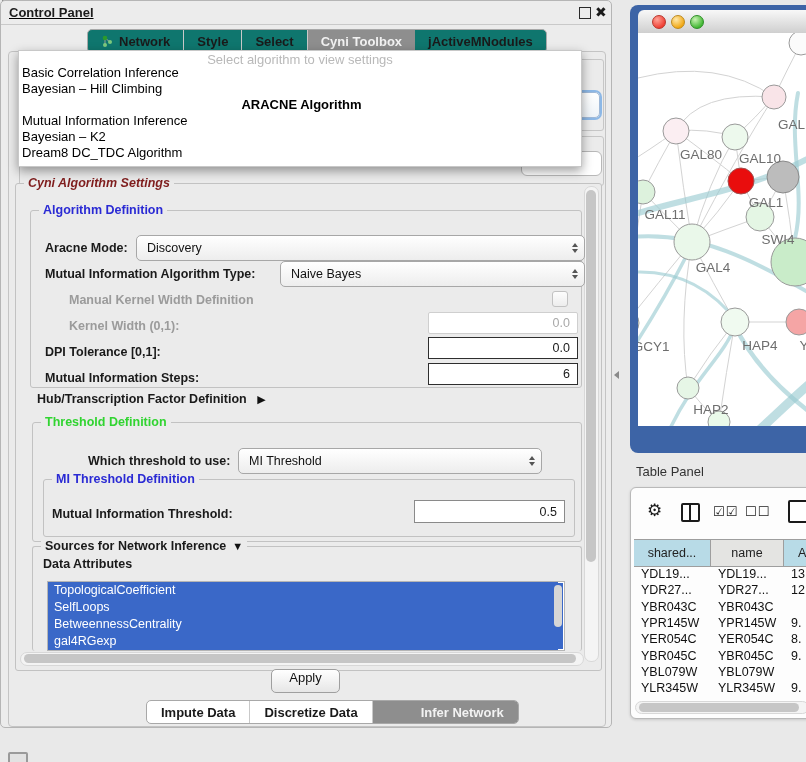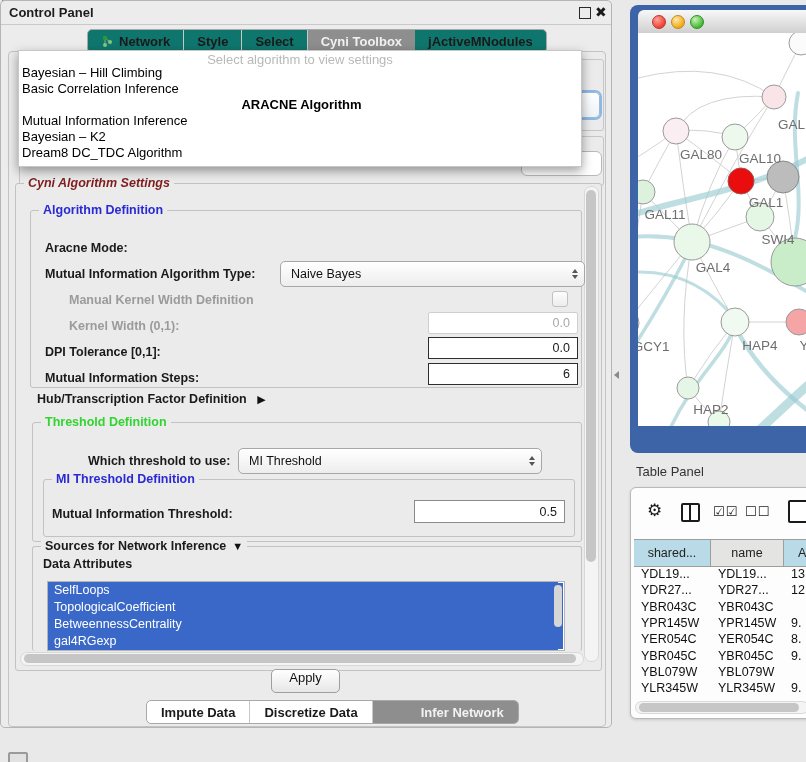--- a/index.html
+++ b/index.html
@@ -6,21 +6,21 @@
   body{width:806px;height:762px;overflow:hidden;background:#e9e9e9;
        font-family:"Liberation Sans","DejaVu Sans",sans-serif;
        -webkit-font-smoothing:antialiased;}
   .abs{position:absolute;}
   #screen{position:relative;width:806px;height:762px;overflow:hidden;}
 
   
   #control-window{left:0;top:8;width:610px;height:726px;background:#ececec;
     border:1px solid #b5b5b5;border-radius:5px;}
   #cp-titlebar{left:0;top:0;width:100%;height:23px;border-bottom:1px solid #c9c9c9;
-    display:flex;align-items:center;}
+    display:flex;align-items:center;text-decoration:underline;}
   #cp-title{margin-left:8px;font-size:13px;font-weight:600;color:#1c1c1c;}
   #cp-float{left:578px;top:6px;width:10px;height:10px;border:1.6px solid #2a2a2a;background:transparent;}
   #cp-close{left:594px;top:3px;font-size:14px;font-weight:bold;color:#1a1a1a;line-height:16px;}
 
   
   #cp-tabs{left:86px;top:28px;height:22px;display:flex;background:#0f766e;
     border:1px solid #a9a9a9;border-radius:5px;overflow:hidden;}
   .cp-tab{display:flex;align-items:center;padding:0 13px;font-size:13px;font-weight:600;
     color:#1a1a1a;border-right:1px solid #c9c9c9;white-space:nowrap;}
   .cp-tab:last-child{border-right:none;}
@@ -175,22 +175,22 @@
 
     <div class="abs" id="cp-content"></div>
 
     <div class="abs frag-group" style="left:18px;top:58px;width:583px;height:70px;"></div>
     <div class="abs" id="frag-combo"></div>
     <div class="abs frag-group" style="left:18px;top:135px;width:583px;height:48px;"></div>
     <div class="abs" id="frag-field"></div>
 
     <div class="abs" id="algo-dropdown">
       <div id="algo-placeholder">Select algorithm to view settings</div>
+      <div class="algo-item">Basic Correlation Inference</div>
       <div class="algo-item">Bayesian – Hill Climbing</div>
-      <div class="algo-item">Basic Correlation Inference</div>
       <div class="algo-item bold">ARACNE Algorithm</div>
       <div class="algo-item">Mutual Information Inference</div>
       <div class="algo-item">Bayesian – K2</div>
       <div class="algo-item">Dream8 DC_TDC Algorithm</div>
     </div>
 
     <div class="abs groupbox" style="left:14px;top:182px;width:585px;height:486px;background:#ebebeb;">
       <span class="legend" style="color:#7f1d1d;font-style:italic;">Cyni Algorithm Settings</span>
 
       <div class="abs vtrack" style="right:2px;top:2px;width:13px;height:474px;">
@@ -198,20 +198,27 @@
       </div>
 
       <div class="abs htrack" style="left:4px;top:468px;width:562px;height:12px;">
         <div class="hthumb" style="left:3px;width:552px;"></div>
       </div>
 
       <div class="abs groupbox" style="left:14px;top:26px;width:550px;height:176px;">
         <span class="legend blue">Algorithm Definition</span>
 
         <span class="abs form-label" style="left:14px;top:30px;">Aracne Mode:</span>
+        <div class="abs combo" style="left:105px;top:24px;width:437px;height:24px;">
+          <span>Discovery</span>
+          <span class="stepper">
+              <span class="up"></span>
+              <span class="dn"></span>
+            </span>
+        </div>
 
         <span class="abs form-label" style="left:14px;top:56px;">Mutual Information Algorithm Type:</span>
         <div class="abs combo" style="left:249px;top:50px;width:293px;height:24px;">
           <span>Naive Bayes</span>
           <span class="stepper">
               <span class="up"></span>
               <span class="dn"></span>
             </span>
         </div>
 
@@ -259,22 +266,22 @@
           </div>
         </div>
       </div>
 
       <div class="abs groupbox" style="left:16px;top:362px;width:548px;height:104px;border-bottom:none;">
         <span class="legend" style="color:#1a1a1a;"><span>Sources for Network Inference</span><span class="tri-down">▼</span></span>
 
         <span class="abs form-label" style="left:10px;top:10px;">Data Attributes</span>
 
         <div class="abs" id="attr-list" style="left:14px;top:34px;width:516px;height:68px;">
+          <div class="attr-item">TopologicalCoefficient</div>
           <div class="attr-item">SelfLoops</div>
-          <div class="attr-item">TopologicalCoefficient</div>
           <div class="attr-item">BetweennessCentrality</div>
           <div class="attr-item">gal4RGexp</div>
           <div id="attr-scroll">
             <div id="attr-thumb"></div>
           </div>
         </div>
       </div>
     </div>
 
     <div class="abs" id="apply-btn">

